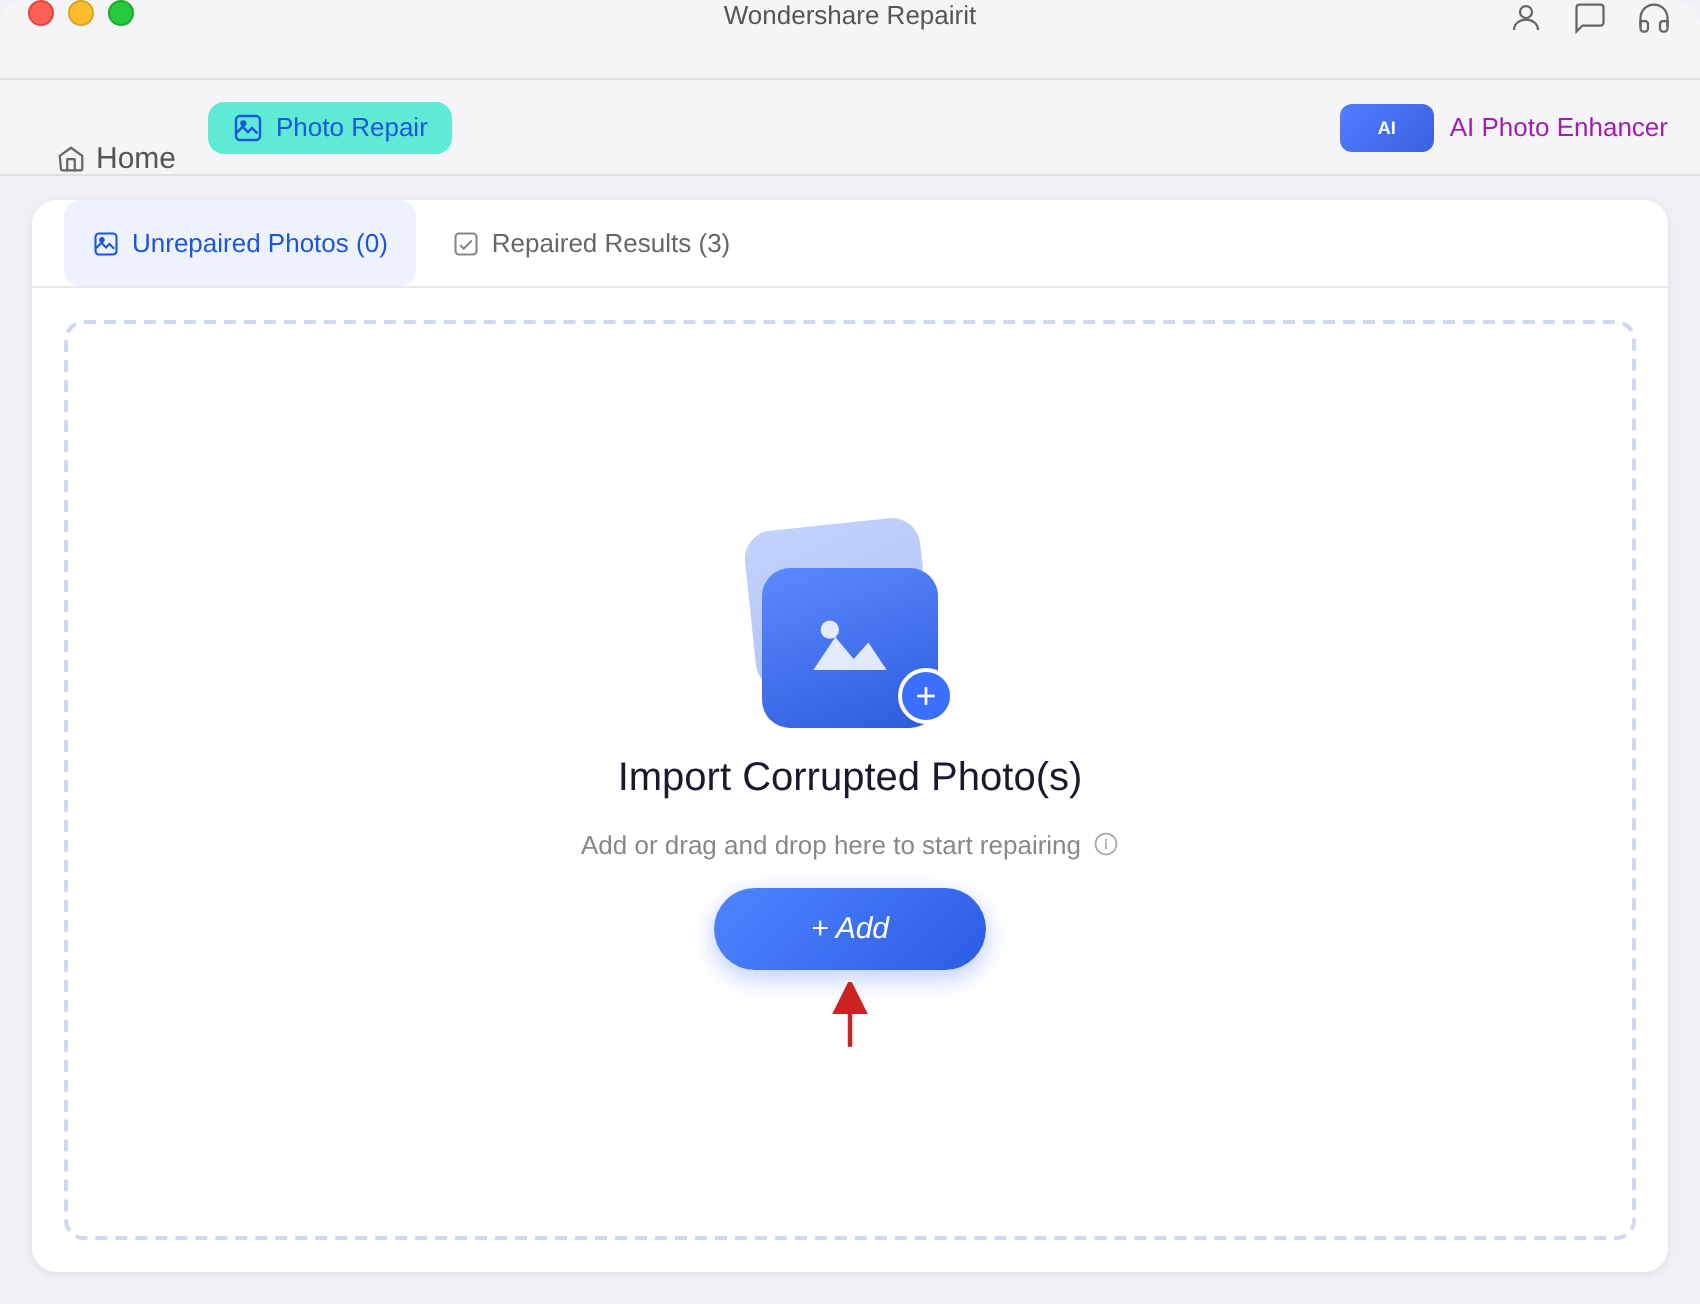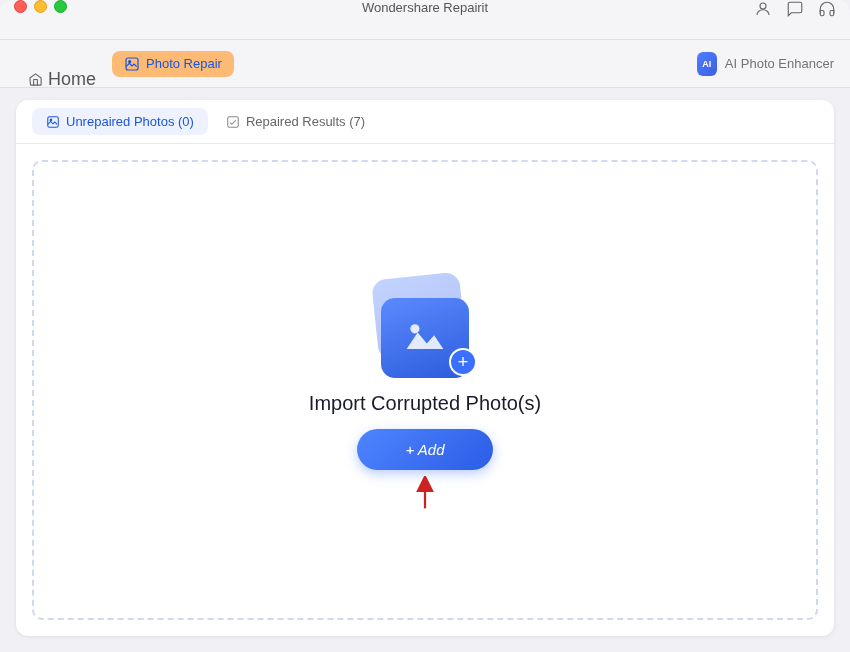--- a/index.html
+++ b/index.html
@@ -82,65 +82,65 @@
       gap: 4px;
     }
     .nav-home-btn {
       display: flex;
       align-items: center;
       gap: 5px;
       padding: 5px 12px;
       border-radius: 8px;
       border: none;
       background: transparent;
-      font-size: 18px;
+      font-size: 15px;
       color: #555;
       cursor: pointer;
       margin-top: 32px;
     }
     .nav-home-btn svg {
       width: 15px; height: 15px;
       stroke: #666; fill: none; stroke-width: 1.8;
     }
     .nav-photo-repair {
       display: flex;
       align-items: center;
       gap: 6px;
       padding: 5px 12px;
       border-radius: 8px;
-      background: #fdba74;
+      background: #5eead4;
       border: none;
       font-size: 13px;
       font-weight: 500;
       color: #1a56db;
       cursor: pointer;
     }
     .nav-photo-repair svg {
       width: 16px; height: 16px;
     }
     .nav-right {
       display: flex;
       align-items: center;
       gap: 8px;
     }
     .ai-badge {
-      width: 20px;
+      width: 47px;
       height: 24px;
       background: linear-gradient(135deg, #4f7fff, #3b5fe0);
       border-radius: 6px;
       display: flex;
       align-items: center;
       justify-content: center;
       font-size: 9px;
       color: white;
       font-weight: 700;
     }
     .ai-enhancer-label {
       font-size: 13px;
-      color: #737373;
+      color: #a21caf;
       font-weight: 500;
     }
 
     
     .content-panel {
       flex: 1;
       padding: 12px 16px 16px;
       display: flex;
       flex-direction: column;
     }
@@ -152,21 +152,20 @@
       flex: 1;
       display: flex;
       flex-direction: column;
       overflow: hidden;
       box-shadow: 0 1px 4px rgba(0,0,0,0.08);
     }
 
     
     .tabs {
       display: flex;
-      align-items: center;
       padding: 0 16px;
       height: 44px;
       border-bottom: 1px solid #e8e8ee;
       gap: 4px;
     }
     .tab {
       display: flex;
       align-items: center;
       gap: 6px;
       padding: 6px 14px;
@@ -362,21 +361,21 @@
             <path d="M3 16l5-5 4 4 3-3 4 4"></path>
             <circle cx="8.5" cy="8.5" r="1.5" fill="#1a56db"></circle>
           </svg>
           <span>Unrepaired Photos (0)</span>
         </button>
         <button class="tab tab-inactive">
           <svg viewBox="0 0 24 24" fill="none" stroke="#888" stroke-width="1.8">
             <rect x="3" y="3" width="18" height="18" rx="3"></rect>
             <path d="M7 13l3 3 7-7"></path>
           </svg>
-          <span>Repaired Results (7)</span>
+          <span>Repaired Results (3)</span>
         </button>
       </div>
 
       <div class="drop-area">
 
         <div class="photo-icon-wrap">
           <div class="photo-card-back"></div>
           <div class="photo-card-front">
             <svg viewBox="0 0 48 48" fill="none">
 
@@ -384,20 +383,27 @@
 
               <circle cx="13" cy="14" r="5" fill="white" opacity="0.85"></circle>
 
               <path d="M4 36L16 18l10 12 8-9 10 15H4z" fill="white" opacity="0.85"></path>
             </svg>
           </div>
           <div class="plus-badge">+</div>
         </div>
 
         <div class="import-title">Import Corrupted Photo(s)</div>
+        <div class="import-sub">
+          <span>Add or drag and drop here to start repairing</span>
+          <svg viewBox="0 0 24 24">
+            <circle cx="12" cy="12" r="9"></circle>
+            <path d="M12 8v1M12 11v5" stroke-linecap="round"></path>
+          </svg>
+        </div>
 
         <button class="add-btn">+ Add</button>
 
         <div class="arrow-wrap">
           <svg class="arrow-svg" viewBox="0 0 40 40" fill="none">
             <defs>
               <marker id="arrowhead" markerWidth="8" markerHeight="8" refX="4" refY="4" orient="auto">
                 <path d="M0 0L8 4L0 8z" fill="#cc2222"></path>
               </marker>
             </defs>

